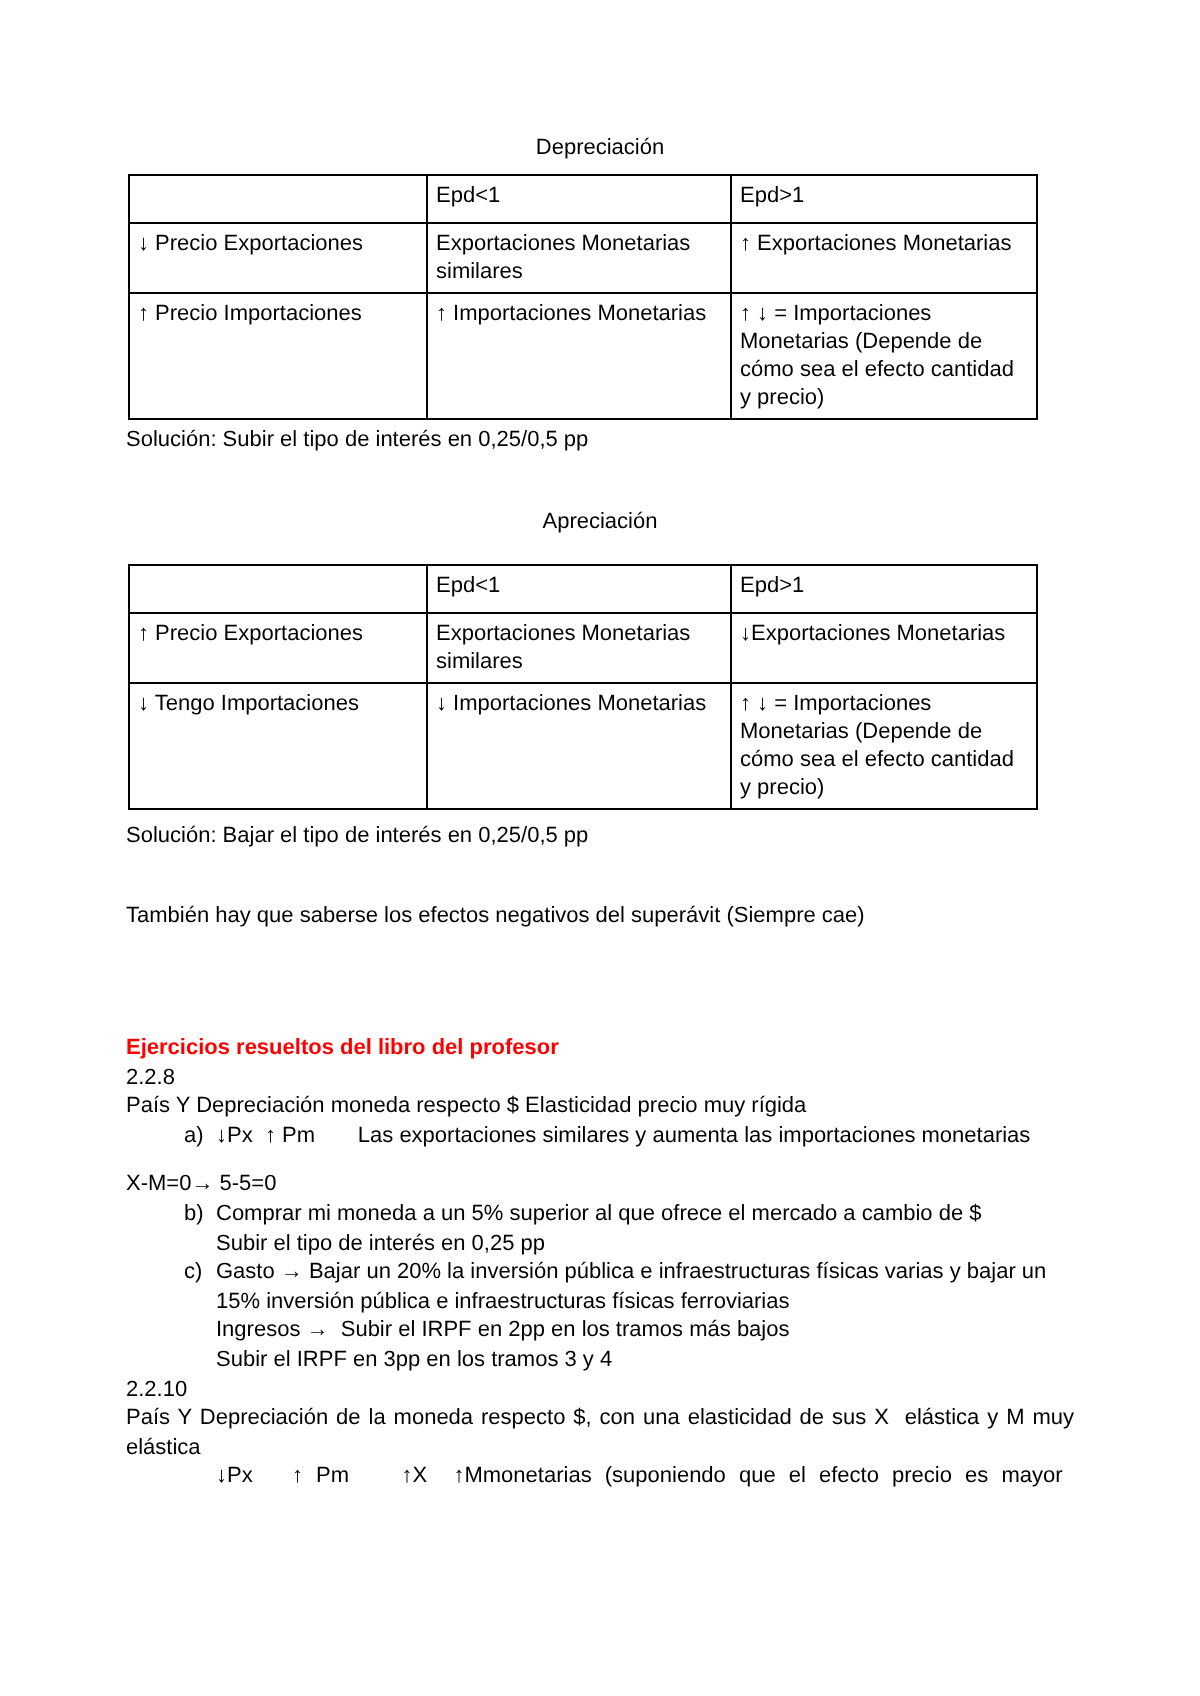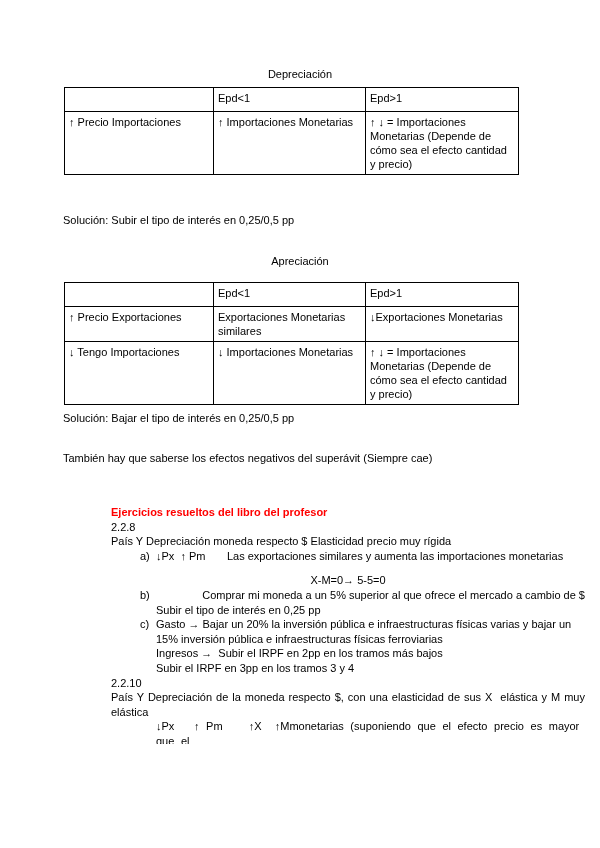--- a/index.html
+++ b/index.html
@@ -9,28 +9,28 @@
     font-size:11px;color:#000;line-height:14.6px;text-decoration:underline;
   }
   .center-title{position:absolute;left:63px;width:474px;text-align:center;}
   .tbl{position:absolute;left:64px;border-collapse:collapse;table-layout:fixed;width:454px;}
   .tbl td{
     border:1px solid #000;padding:3px 4px;vertical-align:top;
     font-size:11px;line-height:14px;word-wrap:break-word;
   }
   .tbl tr.hdr td{height:17px;}
   .abs{position:absolute;left:63px;width:474px;}
-  .exercises{position:absolute;left:63px;top:505px;width:474px;margin-left:48px;}
+  .exercises{position:absolute;left:63px;top:517px;width:474px;}
   .red-heading{color:#ff0000;font-weight:bold;}
   .line{min-height:14.6px;}
   .li{display:flex;padding-left:29px;}
   .marker{width:16px;flex:none;}
   .li-text{flex:1;}
   .pre{white-space:pre-wrap;}
-  .gap-top{margin-top:10px;text-align:center;}
+  .gap-top{margin-top:10px;}
   .just{text-align:justify;}
   .arrow-line{padding-left:45px;word-spacing:3.5px;}
 </style>
 </head>
 <body>
 
 <div class="page">
 
   <div class="center-title" style="top:67px;">Depreciación</div>
 
@@ -38,20 +38,25 @@
     <colgroup>
         <col style="width:149px">
         <col style="width:152px">
         <col style="width:153px">
       </colgroup>
     <tbody>
       <tr class="hdr">
         <td></td>
         <td>Epd&lt;1</td>
         <td>Epd&gt;1</td>
+      </tr>
+      <tr>
+        <td>↓ Precio Exportaciones</td>
+        <td>Exportaciones Monetarias similares</td>
+        <td>↑ Exportaciones Monetarias</td>
       </tr>
       <tr>
         <td>↑ Precio Importaciones</td>
         <td>↑ Importaciones Monetarias</td>
         <td>↑ ↓ = Importaciones Monetarias (Depende de cómo sea el efecto cantidad y precio)</td>
       </tr>
     </tbody>
   </table>
 
   <div class="abs" style="top:213px;">Solución: Subir el tipo de interés en 0,25/0,5 pp</div>
@@ -95,21 +100,21 @@
     <div class="li">
       <span class="marker">a)</span>
       <span class="li-text pre">↓Px  ↑ Pm       Las exportaciones similares y aumenta las importaciones monetarias</span>
     </div>
 
     <div class="line gap-top">X-M=0→ 5-5=0</div>
 
     <div class="li">
       <span class="marker">b)</span>
       <span class="li-text">
-        <span class="line" style="display:block;text-align:right;">Comprar mi moneda a un 5% superior al que ofrece el mercado a cambio de $</span>
+        <span class="line" style="display:block;">Comprar mi moneda a un 5% superior al que ofrece el mercado a cambio de $</span>
         <span class="line" style="display:block;">Subir el tipo de interés en 0,25 pp</span>
       </span>
     </div>
 
     <div class="li">
       <span class="marker">c)</span>
       <span class="li-text">
         <span style="display:block;">Gasto → Bajar un 20% la inversión pública e infraestructuras físicas varias y bajar un 15% inversión pública e infraestructuras físicas ferroviarias</span>
         <span class="line pre" style="display:block;">Ingresos →  Subir el IRPF en 2pp en los tramos más bajos</span>
         <span class="line" style="display:block;">Subir el IRPF en 3pp en los tramos 3 y 4</span>

